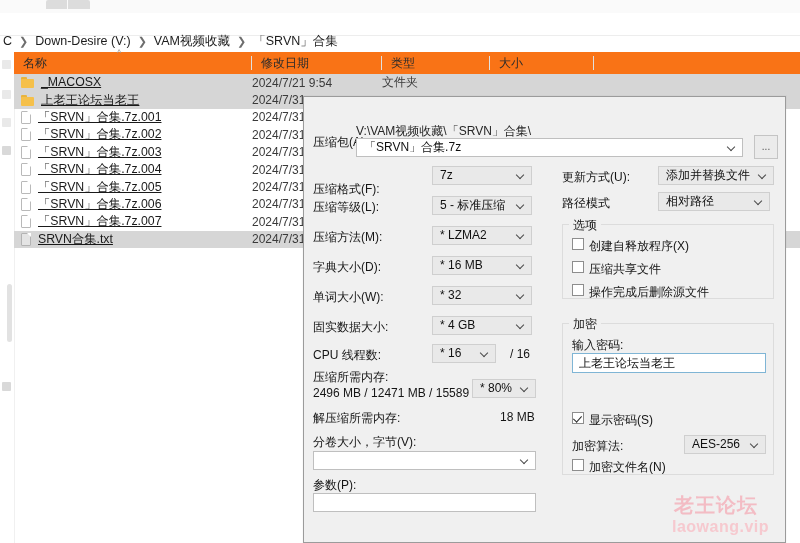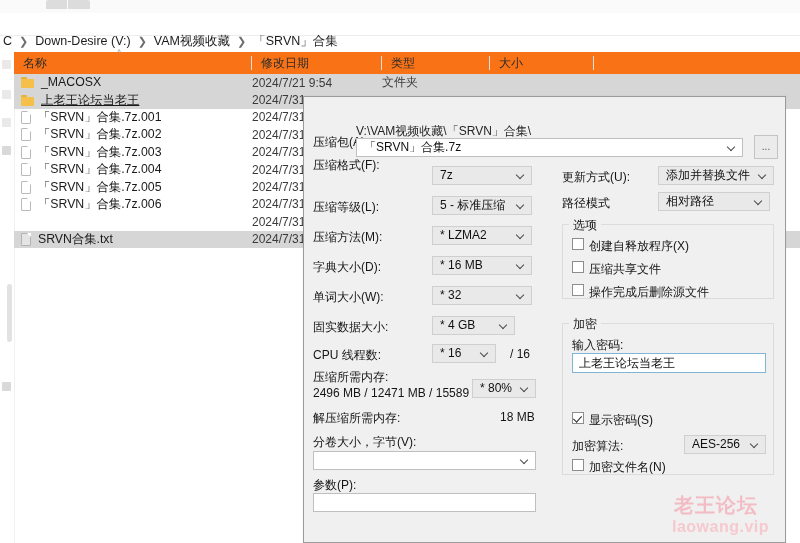--- a/index.html
+++ b/index.html
@@ -40,21 +40,21 @@
   #col-size{left:476px;width:104px;}
   #sort-caret{position:absolute;left:117px;top:50px;width:9px;height:6px;color:#9a9a9a;font-size:9px;line-height:6px;}
 
   
   #file-list{position:absolute;left:14px;top:74px;width:786px;}
   .frow{position:relative;height:17.4px;display:flex;align-items:center;font-size:12.3px;color:#1a1a1a;}
   .frow.sel{background:#d6d6d6;}
   .frow .fname{position:absolute;left:7px;display:flex;align-items:center;gap:7px;}
   .frow .fdate{position:absolute;left:238px;color:#3a3a3a;font-size:12px;}
   .frow .ftype{position:absolute;left:368px;color:#3a3a3a;font-size:12px;}
-  .frow .flabel{line-height:17px;}
+  .frow .flabel{line-height:17px;text-decoration:underline;}
   .frow.under .flabel{text-decoration:underline;}
 
   .ic-folder{width:13px;height:11px;position:relative;flex:0 0 auto;}
   .ic-folder .tab{position:absolute;left:0;top:0;width:6px;height:3px;background:#e8b33d;border-radius:1px 1px 0 0;}
   .ic-folder .bdy{position:absolute;left:0;top:2px;width:13px;height:9px;background:#f5c04a;border-radius:1px;}
   .ic-doc{width:10px;height:13px;position:relative;flex:0 0 auto;border:1px solid #b9b9b9;background:#fff;box-sizing:border-box;border-radius:1px;}
   .ic-doc:after{content:"";position:absolute;right:-1px;top:-1px;border-width:0 4px 4px 0;border-style:solid;border-color:transparent #ffffff transparent transparent;}
   .ic-doc-grey{background:#e4e4e4;border-color:#b3b3b3;}
 
   
@@ -210,20 +210,24 @@
       </div>
       <div class="frow">
         <div class="fname">
           <span class="ic-doc"></span>
           <span class="flabel">「SRVN」合集.7z.006</span>
         </div>
         <div class="fdate">2024/7/31</div>
         <div class="ftype"></div>
       </div>
       <div class="frow">
+        <div class="fname">
+          <span class="ic-doc"></span>
+          <span class="flabel">「SRVN」合集.7z.007</span>
+        </div>
         <div class="fdate">2024/7/31</div>
         <div class="ftype"></div>
       </div>
       <div class="frow sel">
         <div class="fname">
           <span class="ic-doc ic-doc-grey"></span>
           <span class="flabel">SRVN合集.txt</span>
         </div>
         <div class="fdate">2024/7/31</div>
         <div class="ftype"></div>
@@ -237,21 +241,21 @@
   <div id="dlg-body">
 
     <div class="lbl" style="left:9px;top:37px;">压缩包(A):</div>
     <div class="lbl" style="left:52px;top:26px;color:#262626;">V:\VAM视频收藏\「SRVN」合集\</div>
     <div class="combo white" style="left:52px;top:41px;width:387px;">
       <span>「SRVN」合集.7z</span>
       <span class="car"></span>
     </div>
     <div class="btn browse" style="left:450px;top:38px;width:24px;height:24px;line-height:22px;font-size:10px;color:#555;">...</div>
 
-    <div class="lbl" style="left:9px;top:60px;">压缩格式(F):</div>
+    <div class="lbl" style="left:9px;top:84px;">压缩格式(F):</div>
     <div class="combo" style="left:128px;top:69px;width:100px;">
       <span>7z</span><span class="car"></span>
     </div>
 
     <div class="lbl" style="left:9px;top:102px;">压缩等级(L):</div>
     <div class="combo" style="left:128px;top:99px;width:100px;">
       <span>5 - 标准压缩</span><span class="car"></span>
     </div>
 
     <div class="lbl" style="left:9px;top:132px;">压缩方法(M):</div>
@@ -263,21 +267,21 @@
     <div class="combo" style="left:128px;top:159px;width:100px;">
       <span>*  16 MB</span><span class="car"></span>
     </div>
 
     <div class="lbl" style="left:9px;top:192px;">单词大小(W):</div>
     <div class="combo" style="left:128px;top:189px;width:100px;">
       <span>*  32</span><span class="car"></span>
     </div>
 
     <div class="lbl" style="left:9px;top:222px;">固实数据大小:</div>
-    <div class="combo" style="left:128px;top:219px;width:83px;">
+    <div class="combo" style="left:128px;top:219px;width:100px;">
       <span>*  4 GB</span><span class="car"></span>
     </div>
 
     <div class="lbl" style="left:9px;top:250px;">CPU 线程数:</div>
     <div class="combo" style="left:128px;top:247px;width:64px;">
       <span>*  16</span><span class="car"></span>
     </div>
     <div class="statval" style="left:206px;top:250px;">/ 16</div>
 
     <div class="lbl" style="left:9px;top:272px;">压缩所需内存:</div>

